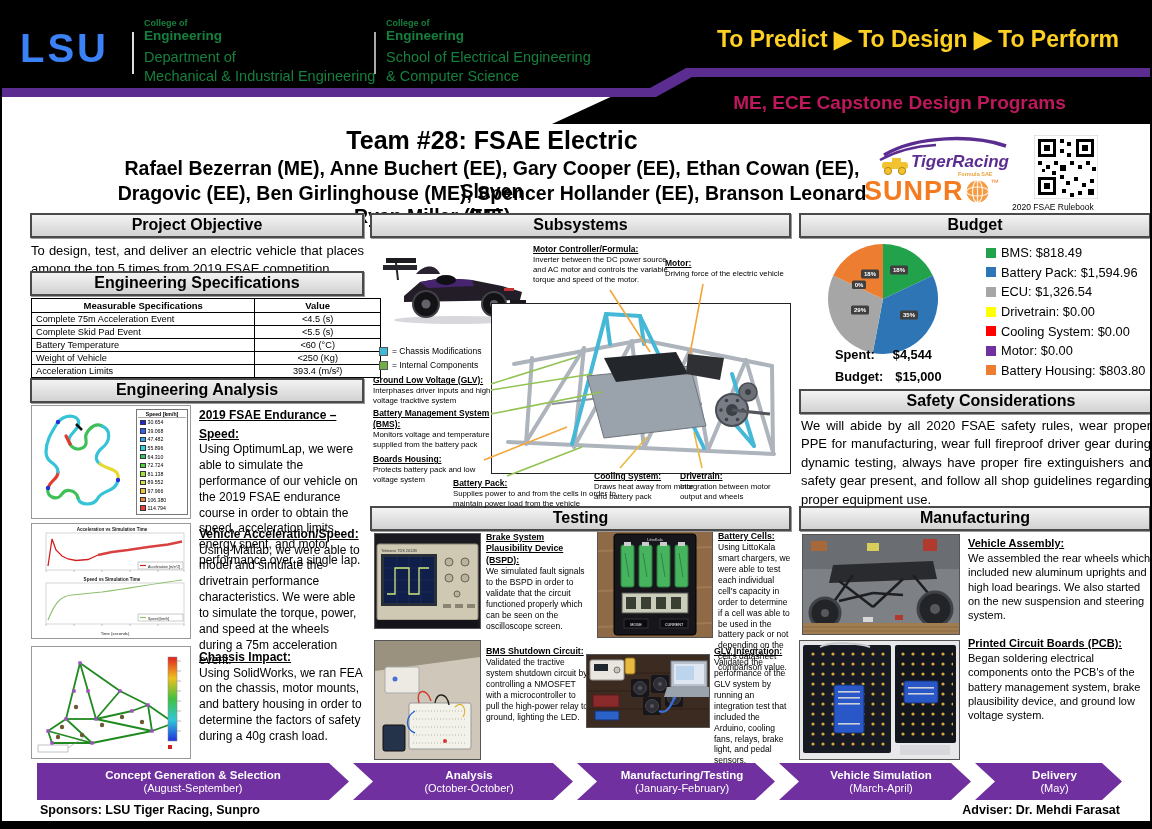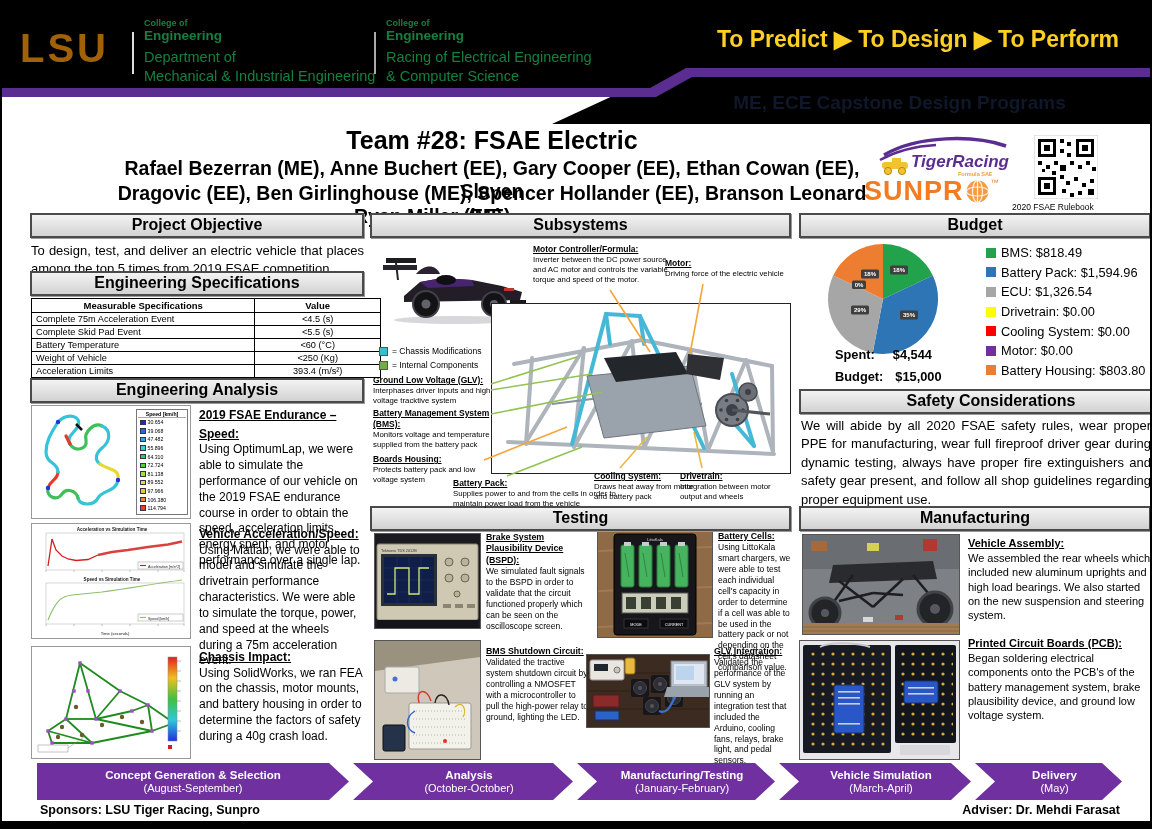--- a/index.html
+++ b/index.html
@@ -3,28 +3,28 @@
 <meta charset="utf-8">
 <style>
 *{margin:0;padding:0;box-sizing:border-box}
 html,body{background:#777}
 .poster{position:relative;width:1152px;height:829px;background:#fff;border:2px solid #000;overflow:hidden;font-family:"Liberation Sans",sans-serif;color:#000;margin:0 auto}
 .abs{position:absolute}
 
 .hdr-base{position:absolute;left:0;top:0;width:1152px;height:94px;background:#000}
 .hdr-ext{position:absolute;left:550px;top:74px;width:602px;height:48px;background:#000;clip-path:polygon(104px 0,100% 0,100% 100%,0 100%)}
 .stripe{position:absolute;left:0;top:0;pointer-events:none;z-index:2}
-.lsu{position:absolute;left:18px;top:26px;color:#a16207;font-size:40px;font-weight:900;letter-spacing:3px;line-height:1;z-index:2}
+.lsu{position:absolute;left:18px;top:26px;color:#3b82f6;font-size:40px;font-weight:900;letter-spacing:3px;line-height:1;z-index:2}
 .vsep{position:absolute;width:2px;background:#ddd;z-index:2}
 .dept{position:absolute;color:#15803d;z-index:2;line-height:1.15}
 .dept .c{font-size:9px;font-weight:bold}
 .dept .e{font-size:13.5px;font-weight:bold;margin-bottom:4px}
 .dept .l{font-size:14.5px;font-weight:500;line-height:1.3}
 .motto{position:absolute;left:690px;top:24px;width:452px;text-align:center;color:#FDD023;font-size:23px;font-weight:bold;z-index:2}
-.progbar{position:absolute;left:650px;top:90px;width:495px;text-align:center;color:#0f172a;font-size:19px;font-weight:bold;z-index:3}
+.progbar{position:absolute;left:650px;top:90px;width:495px;text-align:center;color:#be185d;font-size:19px;font-weight:bold;z-index:3}
 
 .ptitle{position:absolute;left:110px;top:124px;width:760px;text-align:center;font-weight:bold;font-size:25px;z-index:1}
 .mline{position:absolute;left:95px;width:790px;text-align:center;font-weight:bold;font-size:19.5px;z-index:1}
 .mline3{position:absolute;left:352px;top:203px;font-weight:bold;font-size:19.5px;white-space:nowrap;z-index:1}
 
 .tiger{position:absolute;left:876px;top:131px;z-index:2}
 .sunpro{position:absolute;left:862px;top:176px;z-index:2;display:flex;align-items:center}
 .sunpro .txt{color:#F47B20;font-weight:900;font-size:27px;letter-spacing:1px;line-height:1}
 .sunpro .tm{color:#F47B20;font-size:8px;vertical-align:top;margin-left:1px;align-self:flex-start}
 .qr{position:absolute;left:1032px;top:133px;z-index:2}
@@ -97,21 +97,21 @@
   <div class="dept" style="left:142px;top:16px">
     <div class="c">College of</div>
     <div class="e">Engineering</div>
     <div class="l">Department of</div>
     <div class="l">Mechanical &amp; Industrial Engineering</div>
   </div>
   <div class="vsep" style="left:372px;top:30px;height:42px;background:#aaa"></div>
   <div class="dept" style="left:384px;top:16px">
     <div class="c">College of</div>
     <div class="e">Engineering</div>
-    <div class="l">Racing of Electrical Engineering</div>
+    <div class="l">School of Electrical Engineering</div>
     <div class="l">&amp; Computer Science</div>
   </div>
   <div class="motto">To Predict ▶ To Design ▶ To Perform</div>
   <div class="progbar">ME, ECE Capstone Design Programs</div>
 
   <div class="ptitle">Team #28: FSAE Electric</div>
   <div class="mline" style="top:155px">Rafael Bezerran (ME), Anne Buchert (EE), Gary Cooper (EE), Ethan Cowan (EE), Slaven</div>
   <div class="mline" style="top:180px">Dragovic (EE), Ben Girlinghouse (ME), Spencer Hollander (EE), Branson Leonard (ME),</div>
   <div class="mline3">Ryan Miller (EE)</div>
 

